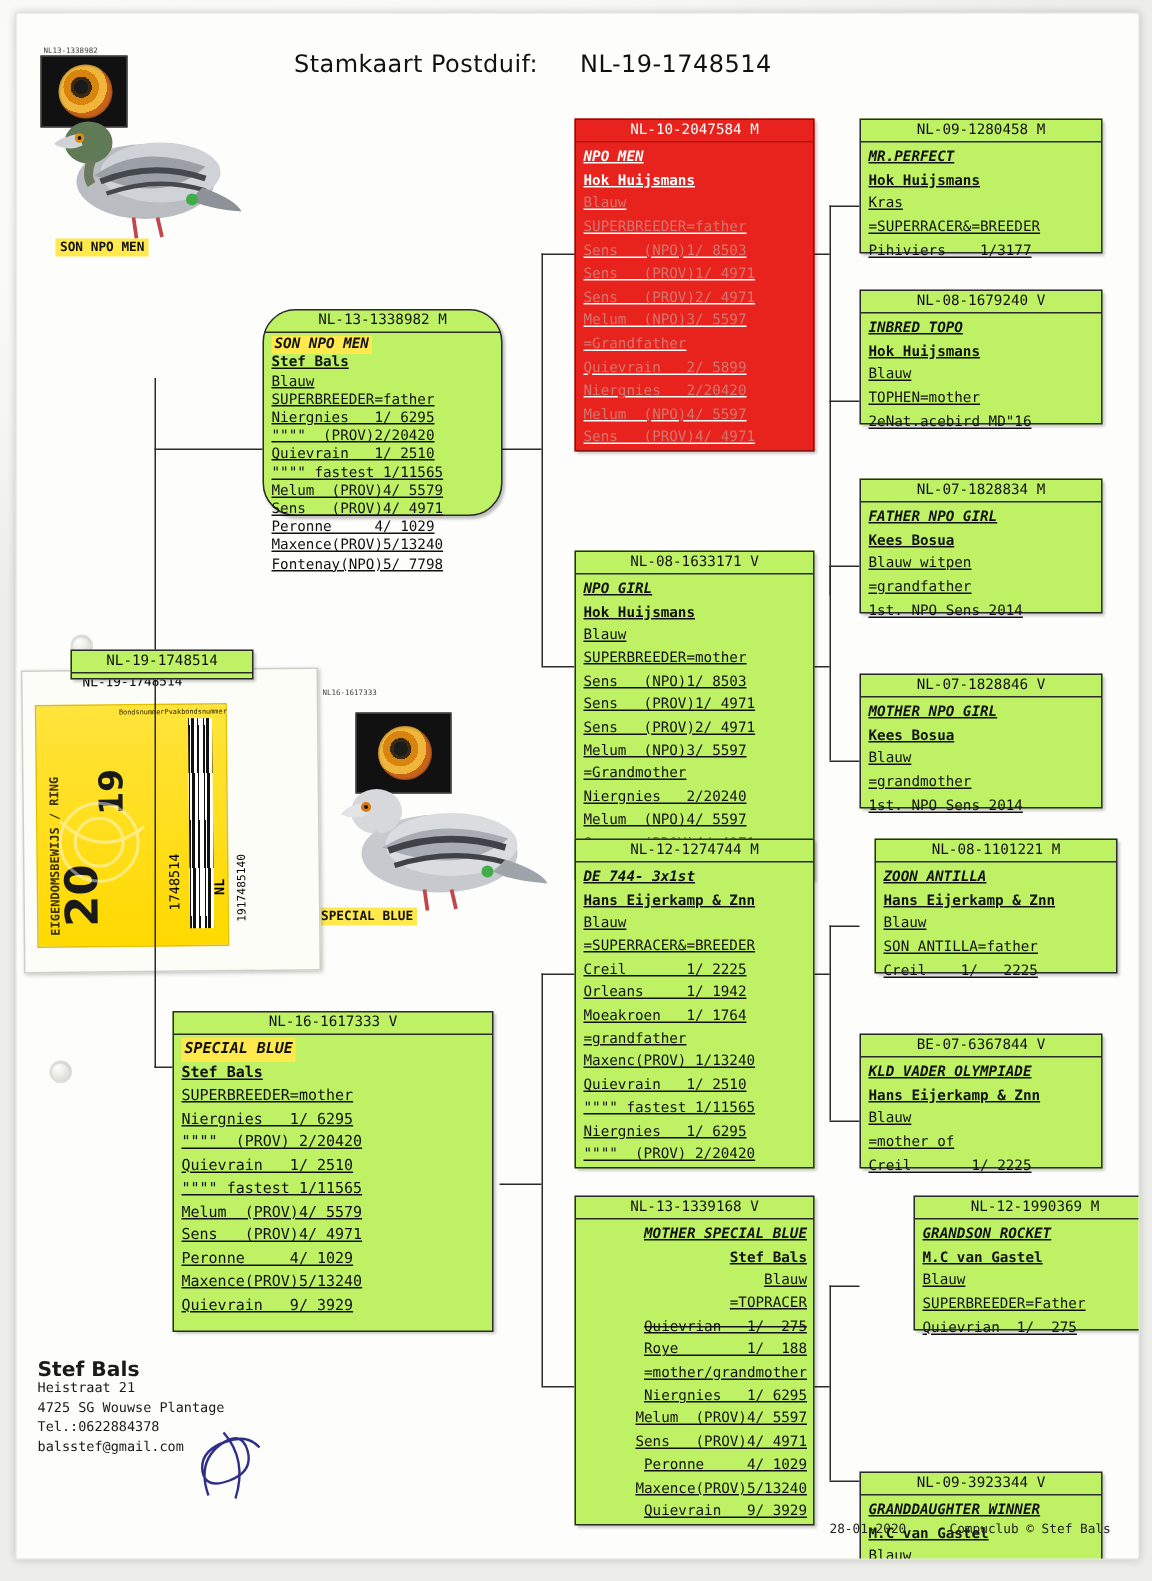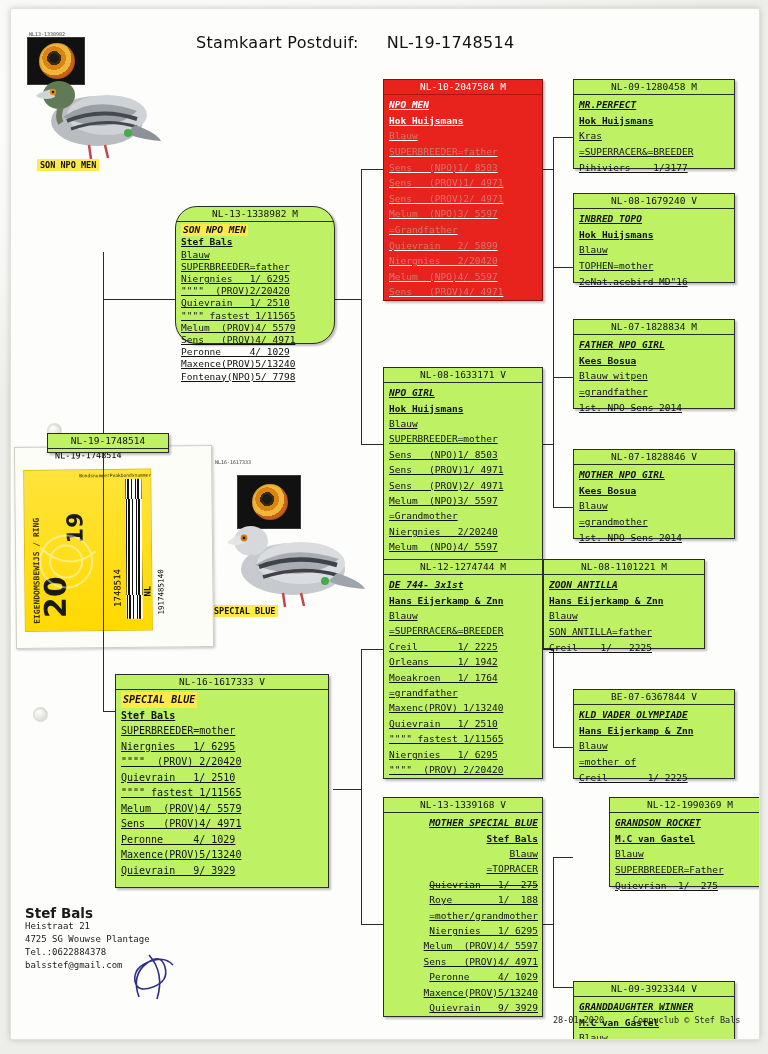--- a/index.html
+++ b/index.html
@@ -393,21 +393,21 @@
     <div class="hdr">NL-07-1828846 V</div>
     <div class="body" style="line-height:15.6px;">
       <div class="nm">MOTHER NPO GIRL</div>
       <div class="bold">Kees Bosua</div>
       <div>Blauw</div>
       <div>=grandmother</div>
       <div class="row">1st. NPO Sens 2014</div>
     </div>
   </div>
 
-  <div class="card" style="left:532px;top:550px;width:160px;height:88px;">
+  <div class="card" style="left:572px;top:550px;width:160px;height:88px;">
     <div class="hdr">NL-08-1101221 M</div>
     <div class="body" style="line-height:15.6px;">
       <div class="nm">ZOON ANTILLA</div>
       <div class="bold">Hans Eijerkamp &amp; Znn</div>
       <div>Blauw</div>
       <div>SON ANTILLA=father</div>
       <div class="row">Creil    1/   2225</div>
     </div>
   </div>
 

